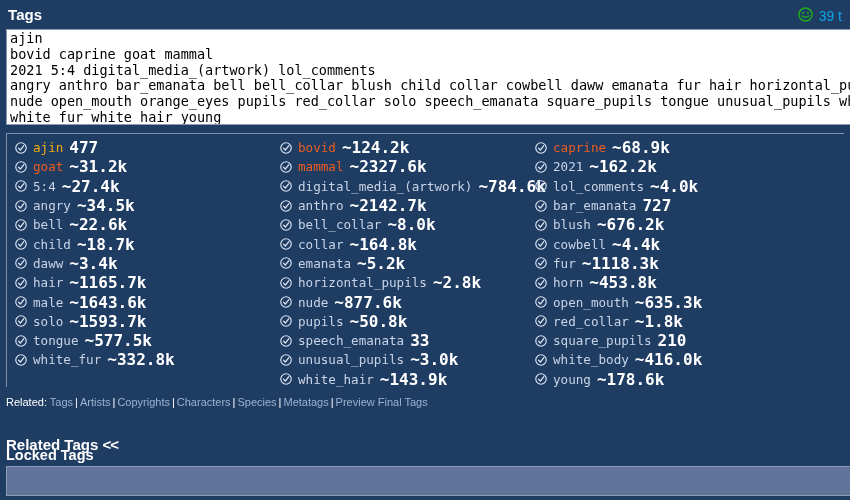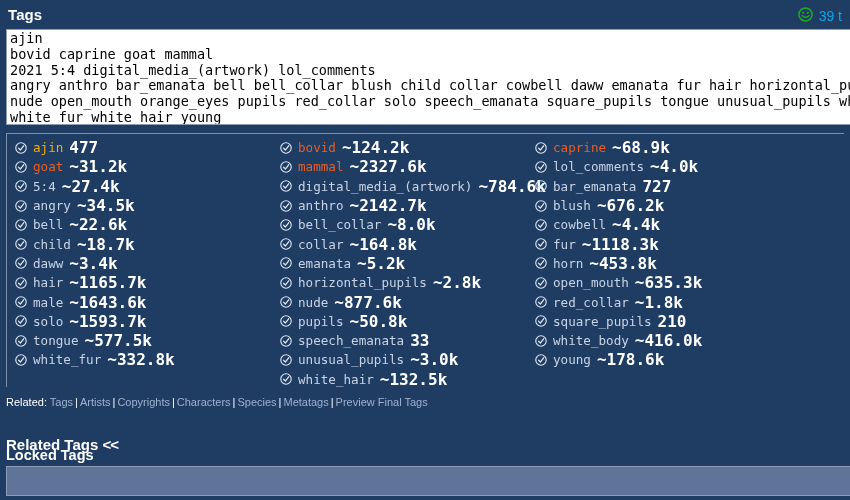--- a/index.html
+++ b/index.html
@@ -392,31 +392,39 @@
             </svg>
             <span class="tname cat-general">unusual_pupils</span>
             <span class="tcount">~3.0k</span>
           </div>
           <div class="tag-row">
             <svg class="chk" viewBox="0 0 14 14">
               <circle cx="7" cy="7" r="6.1" fill="none" stroke="#dfe8f5" stroke-width="1.3"></circle>
               <path d="M4.1 7.2 L6.2 9.4 L10.1 4.4" fill="none" stroke="#dfe8f5" stroke-width="1.5" stroke-linecap="round" stroke-linejoin="round"></path>
             </svg>
             <span class="tname cat-general">white_hair</span>
-            <span class="tcount">~132.5k</span>
+            <span class="tcount">~143.9k</span>
           </div>
         </div>
       <div class="tag-col c3">
           <div class="tag-row">
             <svg class="chk" viewBox="0 0 14 14">
               <circle cx="7" cy="7" r="6.1" fill="none" stroke="#dfe8f5" stroke-width="1.3"></circle>
               <path d="M4.1 7.2 L6.2 9.4 L10.1 4.4" fill="none" stroke="#dfe8f5" stroke-width="1.5" stroke-linecap="round" stroke-linejoin="round"></path>
             </svg>
             <span class="tname cat-species">caprine</span>
             <span class="tcount">~68.9k</span>
+          </div>
+          <div class="tag-row">
+            <svg class="chk" viewBox="0 0 14 14">
+              <circle cx="7" cy="7" r="6.1" fill="none" stroke="#dfe8f5" stroke-width="1.3"></circle>
+              <path d="M4.1 7.2 L6.2 9.4 L10.1 4.4" fill="none" stroke="#dfe8f5" stroke-width="1.5" stroke-linecap="round" stroke-linejoin="round"></path>
+            </svg>
+            <span class="tname cat-general">2021</span>
+            <span class="tcount">~162.2k</span>
           </div>
           <div class="tag-row">
             <svg class="chk" viewBox="0 0 14 14">
               <circle cx="7" cy="7" r="6.1" fill="none" stroke="#dfe8f5" stroke-width="1.3"></circle>
               <path d="M4.1 7.2 L6.2 9.4 L10.1 4.4" fill="none" stroke="#dfe8f5" stroke-width="1.5" stroke-linecap="round" stroke-linejoin="round"></path>
             </svg>
             <span class="tname cat-general">lol_comments</span>
             <span class="tcount">~4.0k</span>
           </div>
           <div class="tag-row">

